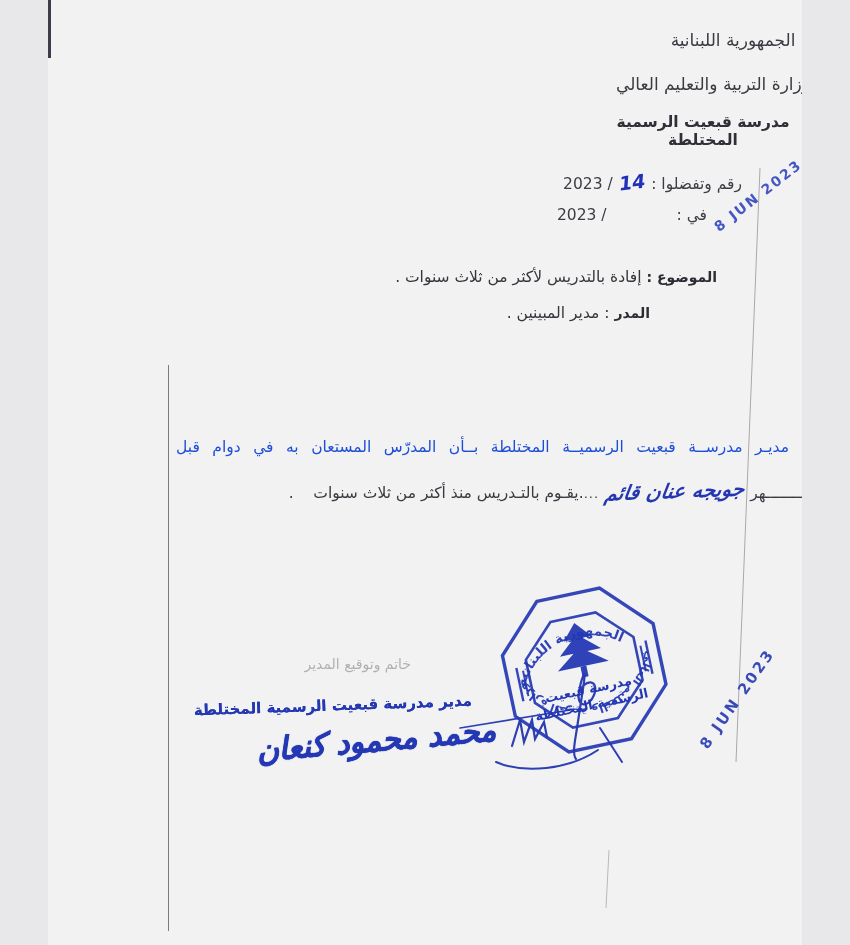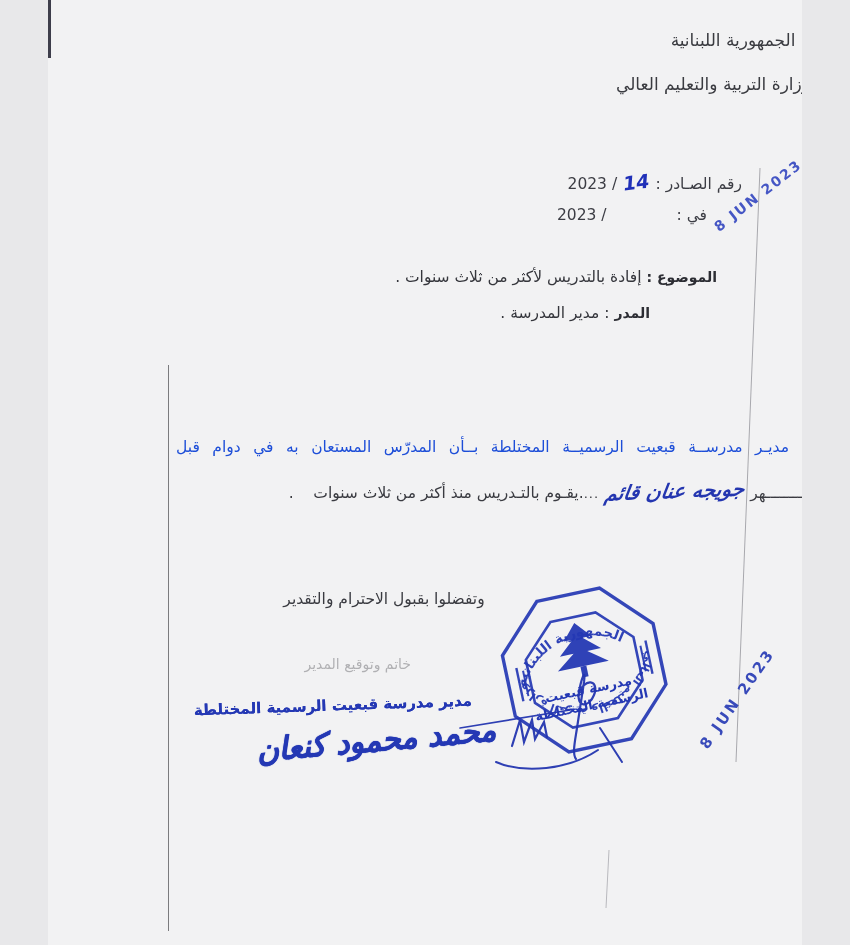--- a/index.html
+++ b/index.html
@@ -50,54 +50,54 @@
 <div class="page">
 
   <div class="abs" style="left:0;top:0;width:3px;height:58px;background:#1d1d2b;opacity:.85;"></div>
   <svg class="abs" style="left:0;top:0;" width="850" height="945" viewBox="0 0 850 945">
     <line x1="712" y1="168" x2="688" y2="762" stroke="#96969c" stroke-width="1" opacity=".8"></line>
     <line x1="561" y1="850" x2="558" y2="908" stroke="#a0a0a6" stroke-width="1" opacity=".7"></line>
   </svg>
 
   <div class="abs ar hdr" style="left:580px;top:30px;width:210px;">الجمهورية اللبنانية</div>
   <div class="abs ar hdr" style="left:545px;top:74px;width:240px;">وزارة التربية والتعليم العالي</div>
+  <div class="abs ar hdr hdr3" style="left:535px;top:113px;width:240px;">مدرسة قبعيت الرسمية المختلطة</div>
 
   <div class="abs refline" style="right:60px;top:173px;">
-    <span>رقم الصـادر :</span>
+    <span>رقم وتفضلوا :</span>
     <span class="handnum">14</span>
     <span>/ 2023</span>
   </div>
   <div class="abs refline" style="right:95px;top:206px;">
     <span>في  :</span>
     <span style="display:inline-block;width:58px;"></span>
     <span>/ 2023</span>
   </div>
   <div class="abs datestamp" style="left:663px;top:222px;transform:rotate(-38deg);transform-origin:left top;">8 JUN 2023</div>
 
   <div class="abs ar subj" style="right:85px;top:268px;">
     <b>الموضوع :</b>
     <span>إفادة بالتدريس لأكثر من ثلاث سنوات .</span>
   </div>
   <div class="abs ar subj" style="right:152px;top:304px;">
     <b>المدر</b>
-    <span>:  مدير المدرسة .</span>
+    <span>:  مدير المبينين .</span>
   </div>
 
   <div class="abs vline" style="left:120px;top:365px;height:566px;"></div>
   <div class="abs vline" style="left:784px;top:366px;height:148px;"></div>
 
   <div class="abs body-just" style="left:128px;top:438px;width:655px;">يفيـد مديـر مدرســة قبعيت الرسميــة المختلطة بــأن المدرّس المستعان به في دوام قبل</div>
   <div class="abs l3" style="left:128px;top:479px;width:657px;">
     <span>الظــــــــــهر</span>
     <span class="handname">جويجه عنان قائم</span>
     <span class="dots">...</span>
     <span class="pre">.يقـوم بالتـدريس منذ أكثر من ثلاث سنوات    .</span>
   </div>
 
-  <div class="abs ar closing" style="left:222px;top:590px;width:228px;">وتفضلوا بقبول الاحترام والتقدير</div>
 
   <div class="abs caption ar" style="left:243px;top:656px;width:120px;text-align:right;">خاتم وتوقيع المدير</div>
 
   <div class="abs sealwrap" style="left:450px;top:578px;">
     <svg width="172" height="182" viewBox="0 0 172 182">
       <g stroke="#2438b4" fill="none" stroke-width="3" opacity=".92">
         <polygon points="54,15 118,15 163,61 163,123 118,169 54,169 9,123 9,61" stroke-width="3.4"></polygon>
         <polygon points="63,38 109,38 141,70 141,114 109,146 63,146 31,114 31,70" stroke-width="2.6"></polygon>
         <line x1="20" y1="76" x2="20" y2="110" stroke-width="2.4"></line>
         <line x1="26" y1="80" x2="26" y2="106" stroke-width="2"></line>

